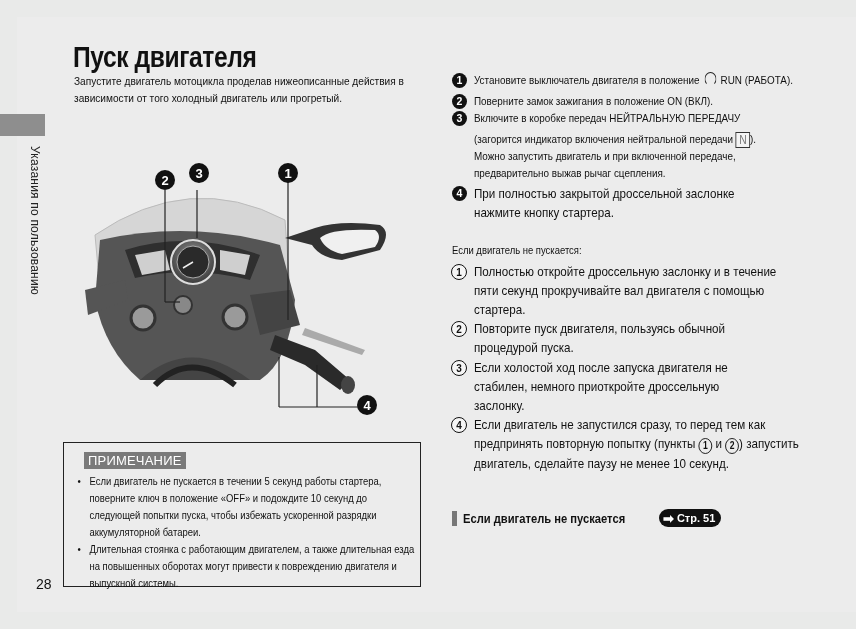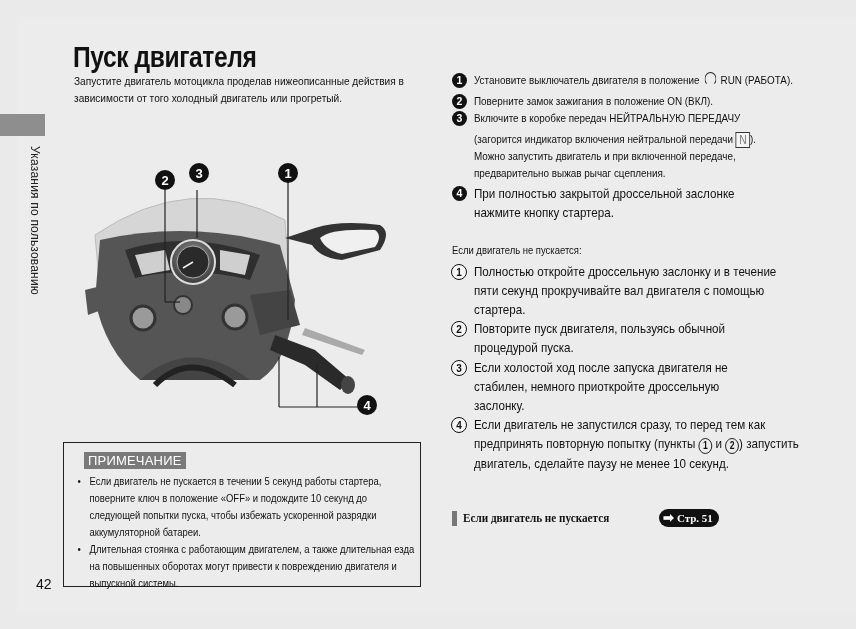--- a/index.html
+++ b/index.html
@@ -85,21 +85,21 @@
     .retry-item .txt { display: block; transform: scaleX(0.86); transform-origin: left top; width: 400px; }
     .circ {
       position: absolute; left: 0; top: 2px; width: 14px; height: 14px; border-radius: 50%;
       border: 1.5px solid #111; font-size: 10px; font-weight: bold;
       display: flex; align-items: center; justify-content: center; background: #f5f5f5;
     }
     .circ-inline {
       display: inline-flex; width: 14px; height: 14px; border-radius: 50%; border: 1.5px solid #111;
       font-size: 10px; font-weight: bold; align-items: center; justify-content: center; vertical-align: -1px;
     }
-    .section-link { position: absolute; left: 452px; top: 509px; display: flex; align-items: center; font-family: Liberation Serif, serif; }
+    .section-link { position: absolute; left: 452px; top: 509px; display: flex; align-items: center; }
     .sec-bar { width: 5px; height: 15px; background: #777; margin-right: 6px; }
     .sec-title { font-size: 13px; font-weight: bold; transform: scaleX(0.86); transform-origin: left center; white-space: nowrap; width: 170px; }
     .page-ref {
       margin-left: 26px; background: #111; color: #fff; border-radius: 10px; padding: 1px 6px 1px 4px;
       font-size: 11px; font-weight: bold; display: flex; align-items: center; height: 16px;
     }
     .page-ref .arrow { display: inline-block; margin-right: 3px; font-size: 13px; }
   </style>
 </head>
 <body>
@@ -166,21 +166,21 @@
 </div>
 
 <div class="note">
   <div class="note-badge">ПРИМЕЧАНИЕ</div>
   <ul>
     <li><span class="bullet">•</span><span>Если двигатель не пускается в течении 5 секунд работы стартера, поверните ключ в положение «OFF» и подождите 10 секунд до следующей попытки пуска, чтобы избежать ускоренной разрядки аккумуляторной батареи.</span></li>
     <li><span class="bullet">•</span><span>Длительная стоянка с работающим двигателем, а также длительная езда на повышенных оборотах могут привести к повреждению двигателя и выпускной системы.</span></li>
   </ul>
 </div>
 
-<div class="page-num">42</div>
+<div class="page-num">28</div>
 
 <div class="steps">
   <div class="step" style="margin-bottom:0;">
     <span class="num">1</span>
     <span class="txt"><span>Установите выключатель двигателя в положение</span> <span class="run-icon"></span> <span>RUN (РАБОТА).</span></span>
   </div>
   <div class="step" style="margin-top:4px;">
     <span class="num">2</span>
     <span class="txt">Поверните замок зажигания в положение ON (ВКЛ).</span>
   </div>

